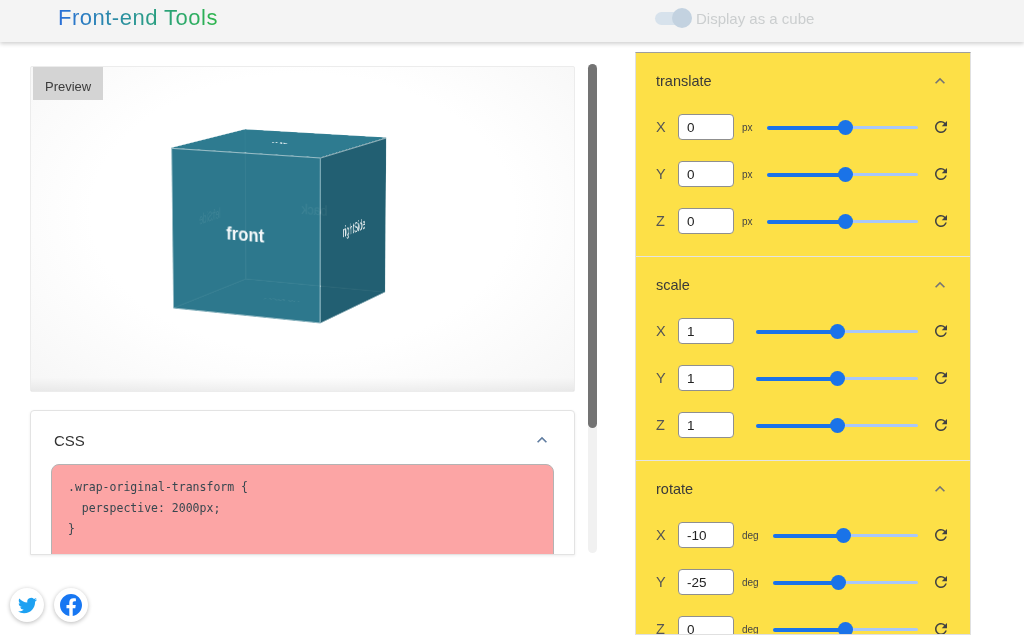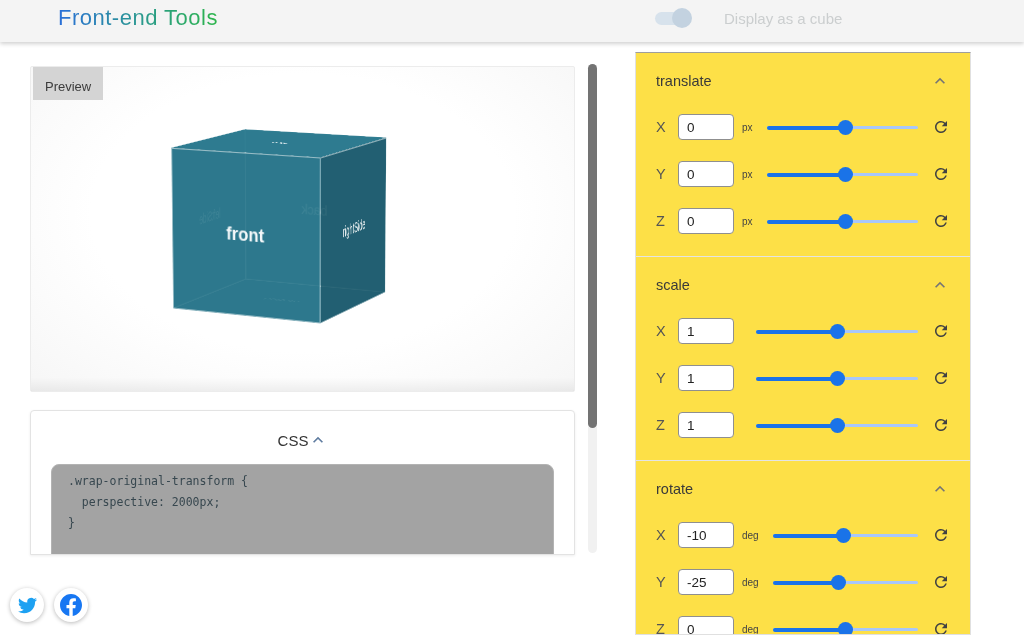--- a/index.html
+++ b/index.html
@@ -19,21 +19,21 @@
     letter-spacing:0.5px; color:#2a6fd8; display:inline-block;margin-left:48px;
   }
   @supports (-webkit-background-clip: text) {
     .app-title {
       background:linear-gradient(90deg,#2a6fd8 0%, #2a9b8a 55%, #2db54b 100%);
       -webkit-background-clip:text; background-clip:text; color:transparent;
     }
   }
   .cube-toggle-row {
     position:absolute; left:652px; top:4px; height:28px;
-    display:flex; align-items:center; gap:32px; z-index:7;
+    display:flex; align-items:center; gap:4px; z-index:7;
   }
   .switch { position:relative; width:40px; height:24px; }
   .switch-track {
     position:absolute; left:3px; top:6px; width:34px; height:13px;
     border-radius:7px; background:#d7e2ec;
   }
   .switch-knob {
     position:absolute; right:0; top:2px; width:20px; height:20px;
     border-radius:50%; background:#c3d2e0;
   }
@@ -78,27 +78,27 @@
   .face-bottom { background:rgba(41,114,135,0.90); transform:rotateX(-90deg) translateZ(80px); font-size:13px; }
   .face span { opacity:0.95; }
 
   
   .css-card {
     position:absolute; left:30px; top:410px; width:545px; height:145px;
     background:#fff; border:1px solid #e3e3e3; border-radius:4px 4px 0 0;
     box-shadow:0 1px 3px rgba(0,0,0,0.07); overflow:hidden;
   }
   .css-head {
-    display:flex; align-items:center; justify-content:center;
+    display:flex; align-items:center; justify-content:space-between;
     padding:19px 22px 14px 23px;
   }
   .css-title { font-size:15px; color:#333; }
   .code-box {
-    margin:0 20px; background:#a3a3a3; border:1px solid #b3b3b3;
-    border-radius:8px; padding:6px 16px; height:150px;
+    margin:0 20px; background:#fca5a5; border:1px solid #b3b3b3;
+    border-radius:8px; padding:12px 16px; height:150px;
   }
   .code-line {
     font-family:"DejaVu Sans Mono", monospace; font-size:11.5px;
     line-height:21px; color:#37474f; white-space:pre;
   }
 
   
   .scrollbar-track {
     position:absolute; left:588px; top:64px; width:9px; height:489px;
     background:#f1f1f1; border-radius:5px;

